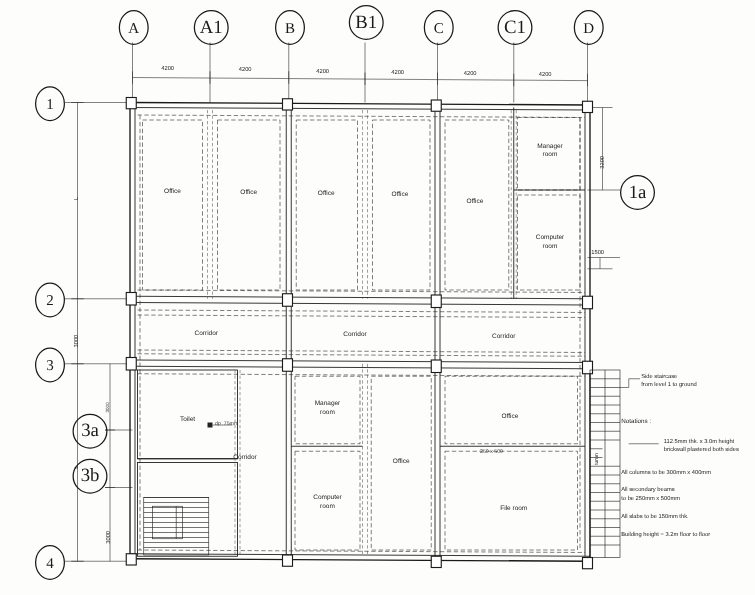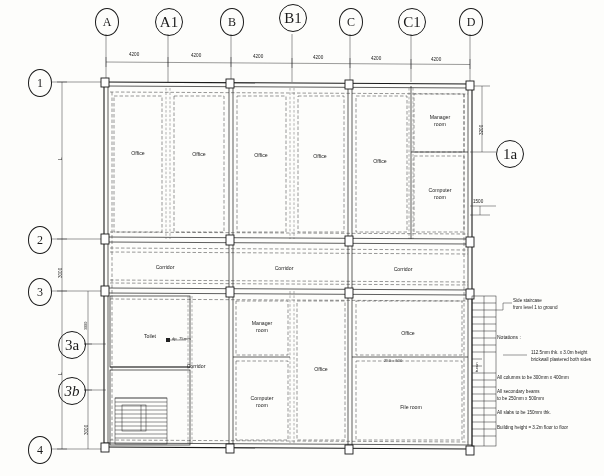--- a/index.html
+++ b/index.html
@@ -301,21 +301,21 @@
   </div>
 <div class="bub big" style="left:28px;top:226px;">
     <span>2</span>
   </div>
 <div class="bub big" style="left:28px;top:278px;">
     <span>3</span>
   </div>
 <div class="bub wide" style="left:58px;top:331px;">
     <span>3a</span>
   </div>
-<div class="bub wide" style="left:58px;top:377px;font-style:italic;">
+<div class="bub wide" style="left:58px;top:367px;">
     <span>3b</span>
   </div>
 <div class="bub big" style="left:28px;top:436px;">
     <span>4</span>
   </div>
 
 <div class="bub wide" style="left:496px;top:140px;">
     <span>1a</span>
   </div>
 

